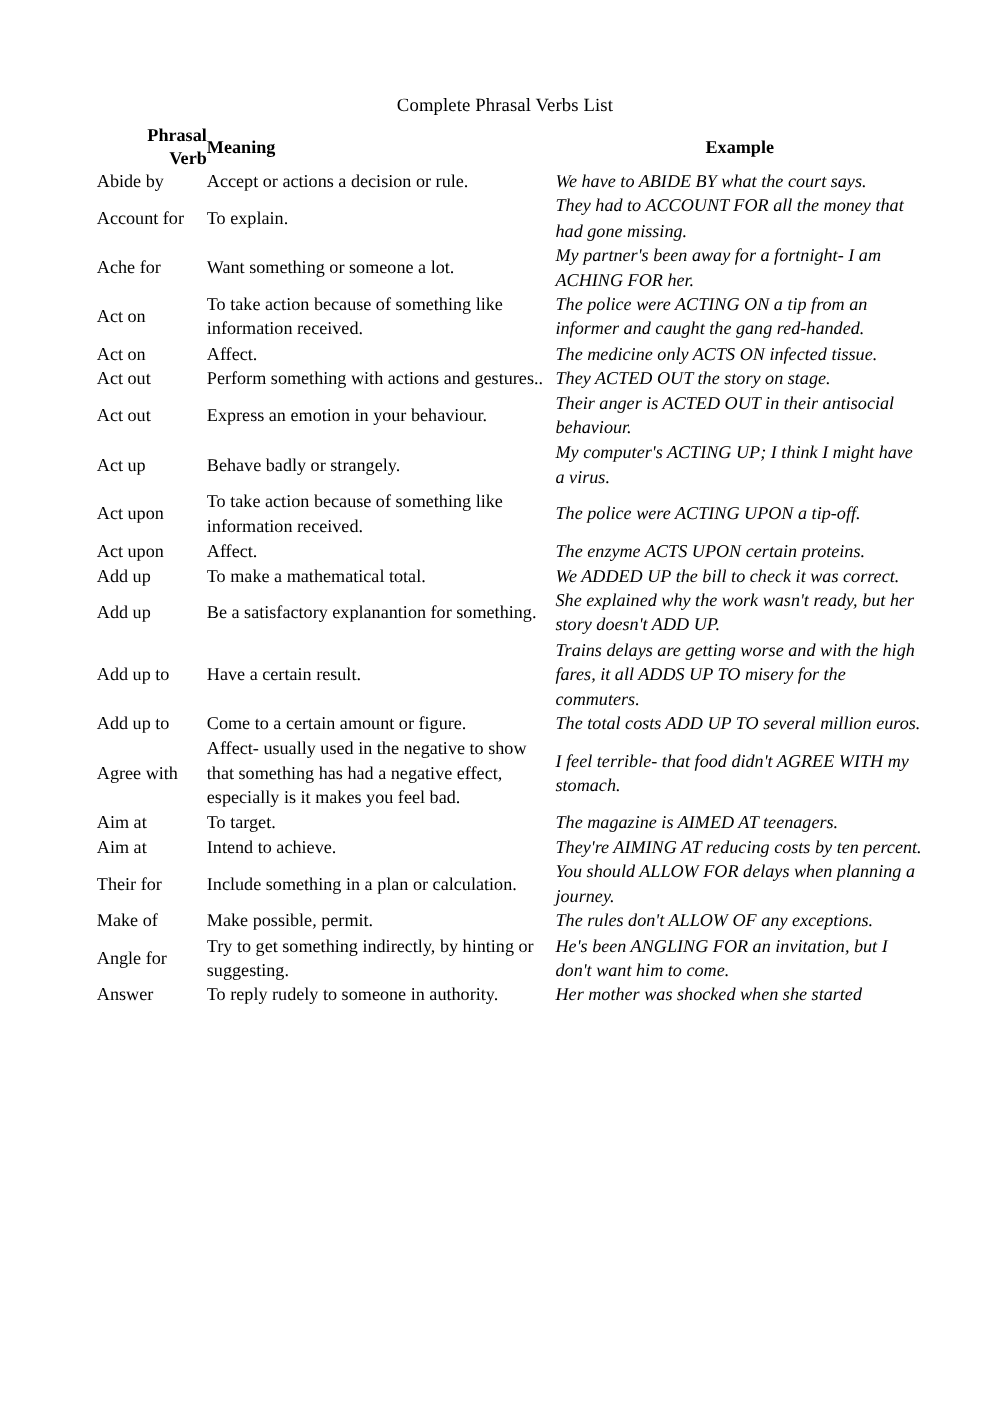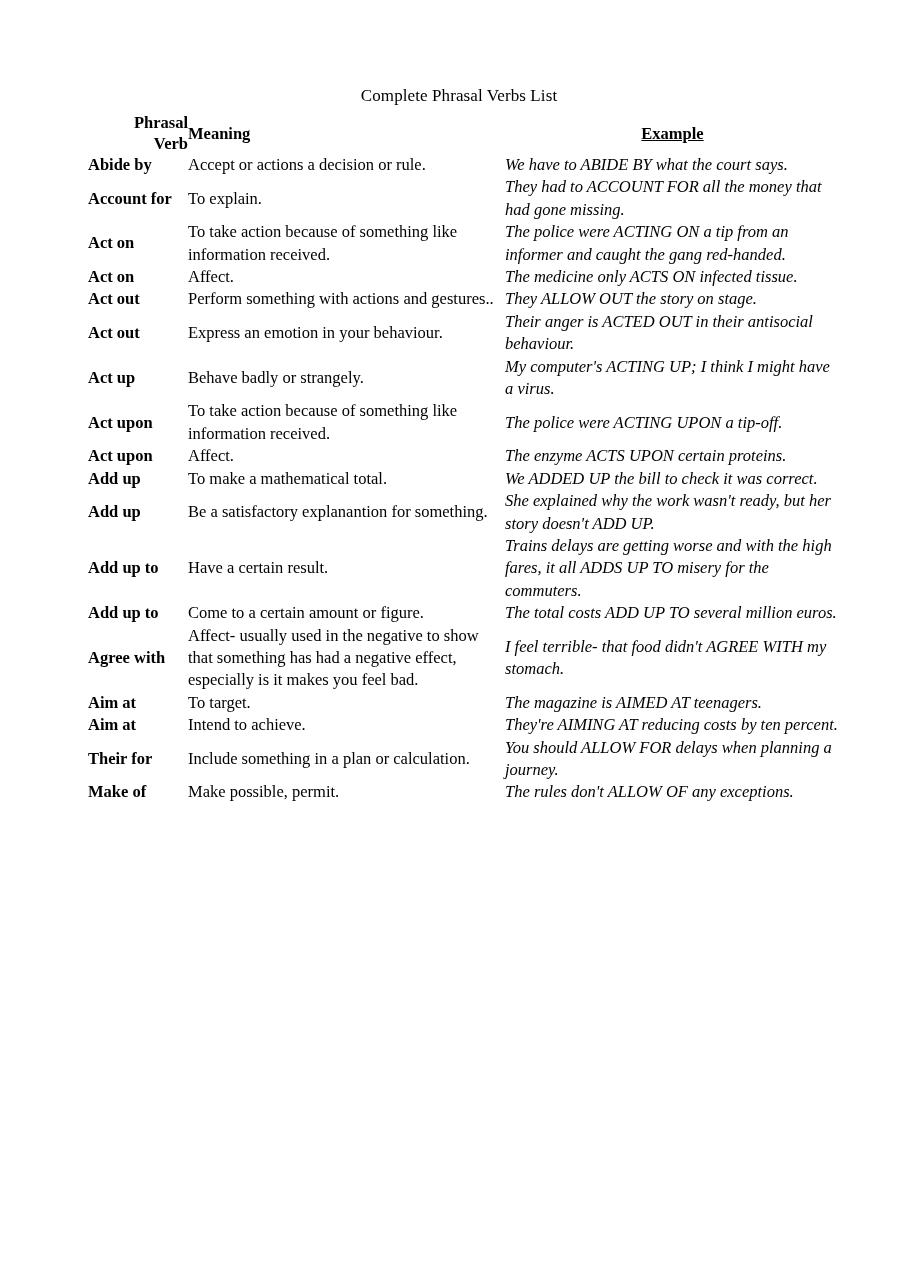--- a/index.html
+++ b/index.html
@@ -57,30 +57,29 @@
     text-align: right;
     padding-right: 6px;
   }
   th.h-meaning {
     text-align: left;
     padding-top: 21px;
   }
   th.h-example {
     text-align: center;
     padding-top: 21px;
-    text-decoration: underline;
   }
   tbody td {
     font-size: 16.5px;
     line-height: 22.4px;
     padding-top: 2px;
     padding-bottom: 2px;
   }
   td.verb {
-    font-weight: bold;
+    font-weight: normal;
     padding-right: 8px;
     white-space: nowrap;
   }
   td.meaning {
     padding-right: 16px;
   }
   td.example {
     padding-right: 2px;
     font-style: italic;
   }
@@ -117,33 +116,38 @@
           <td class="verb">Abide by</td>
           <td class="meaning">Accept or actions a decision or rule.</td>
           <td class="example">We have to ABIDE BY what the court says.</td>
         </tr>
         <tr>
           <td class="verb">Account for</td>
           <td class="meaning">To explain.</td>
           <td class="example">They had to ACCOUNT FOR all the money that had gone missing.</td>
         </tr>
         <tr>
+          <td class="verb">Ache for</td>
+          <td class="meaning">Want something or someone a lot.</td>
+          <td class="example">My partner's been away for a fortnight- I am ACHING FOR her.</td>
+        </tr>
+        <tr>
           <td class="verb">Act on</td>
           <td class="meaning">To take action because of something like information received.</td>
           <td class="example">The police were ACTING ON a tip from an informer and caught the gang red-handed.</td>
         </tr>
         <tr>
           <td class="verb">Act on</td>
           <td class="meaning">Affect.</td>
           <td class="example">The medicine only ACTS ON infected tissue.</td>
         </tr>
         <tr>
           <td class="verb">Act out</td>
           <td class="meaning">Perform something with actions and gestures..</td>
-          <td class="example">They ALLOW OUT the story on stage.</td>
+          <td class="example">They ACTED OUT the story on stage.</td>
         </tr>
         <tr>
           <td class="verb">Act out</td>
           <td class="meaning">Express an emotion in your behaviour.</td>
           <td class="example">Their anger is ACTED OUT in their antisocial behaviour.</td>
         </tr>
         <tr>
           <td class="verb">Act up</td>
           <td class="meaning">Behave badly or strangely.</td>
           <td class="example">My computer's ACTING UP; I think I might have a virus.</td>
@@ -196,16 +200,26 @@
         <tr>
           <td class="verb">Their for</td>
           <td class="meaning">Include something in a plan or calculation.</td>
           <td class="example">You should ALLOW FOR delays when planning a journey.</td>
         </tr>
         <tr>
           <td class="verb">Make of</td>
           <td class="meaning">Make possible, permit.</td>
           <td class="example">The rules don't ALLOW OF any exceptions.</td>
         </tr>
+        <tr>
+          <td class="verb">Angle for</td>
+          <td class="meaning">Try to get something indirectly, by hinting or suggesting.</td>
+          <td class="example">He's been ANGLING FOR an invitation, but I don't want him to come.</td>
+        </tr>
+        <tr class="clipped">
+          <td class="verb">Answer</td>
+          <td class="meaning">To reply rudely to someone in authority.</td>
+          <td class="example">Her mother was shocked when she started</td>
+        </tr>
       </tbody>
   </table>
 
 </div>
 
 </body></html>

